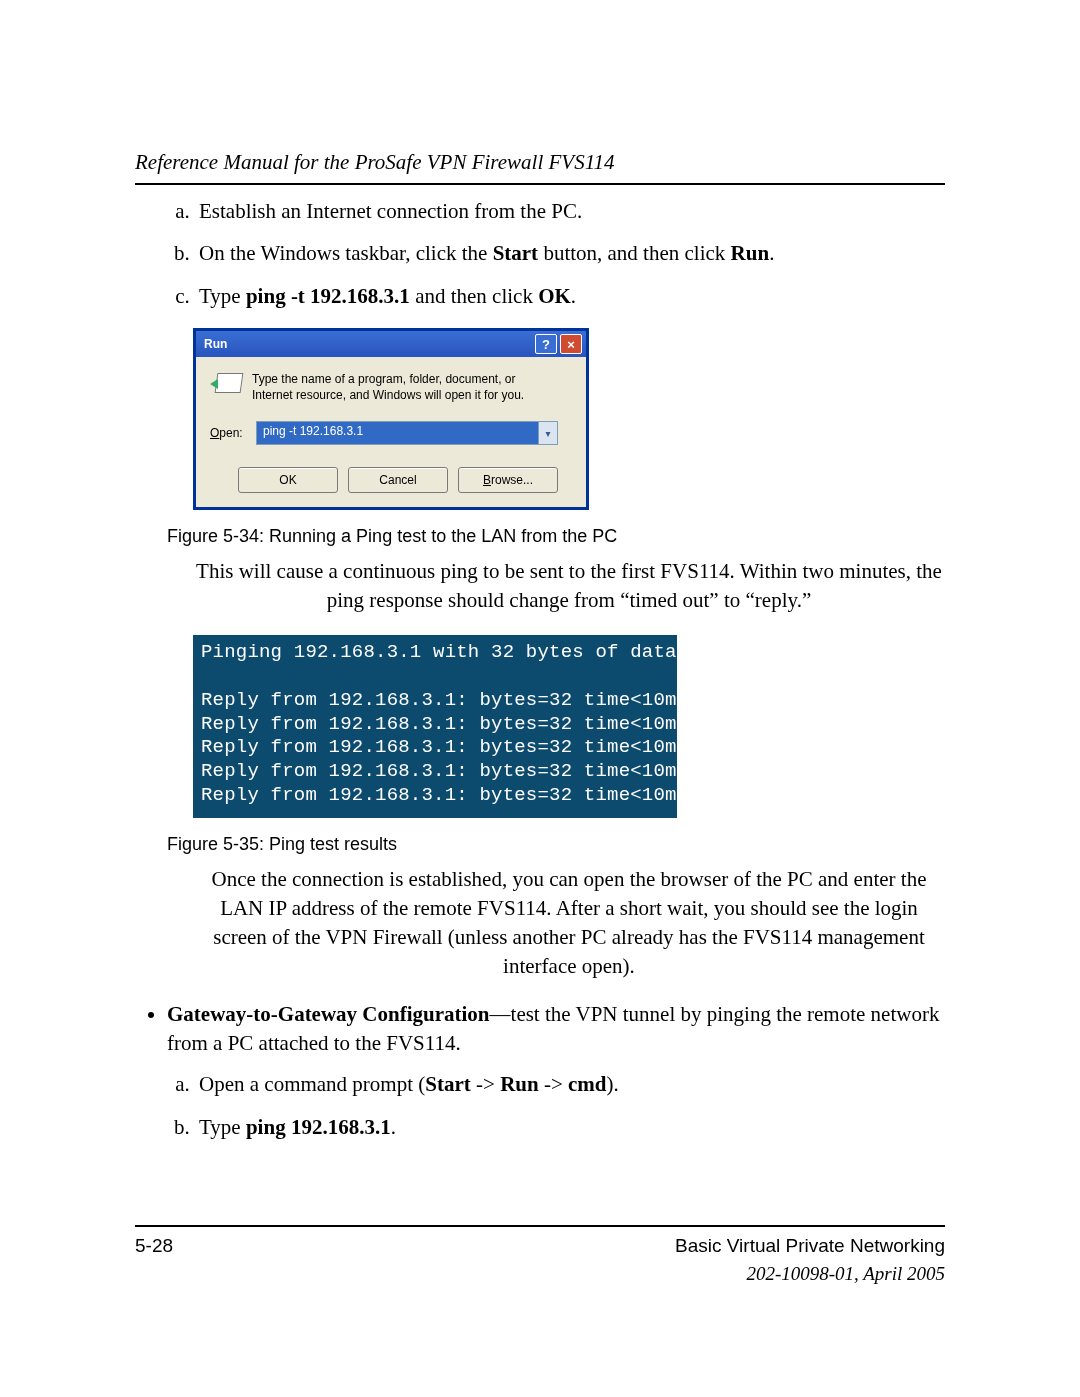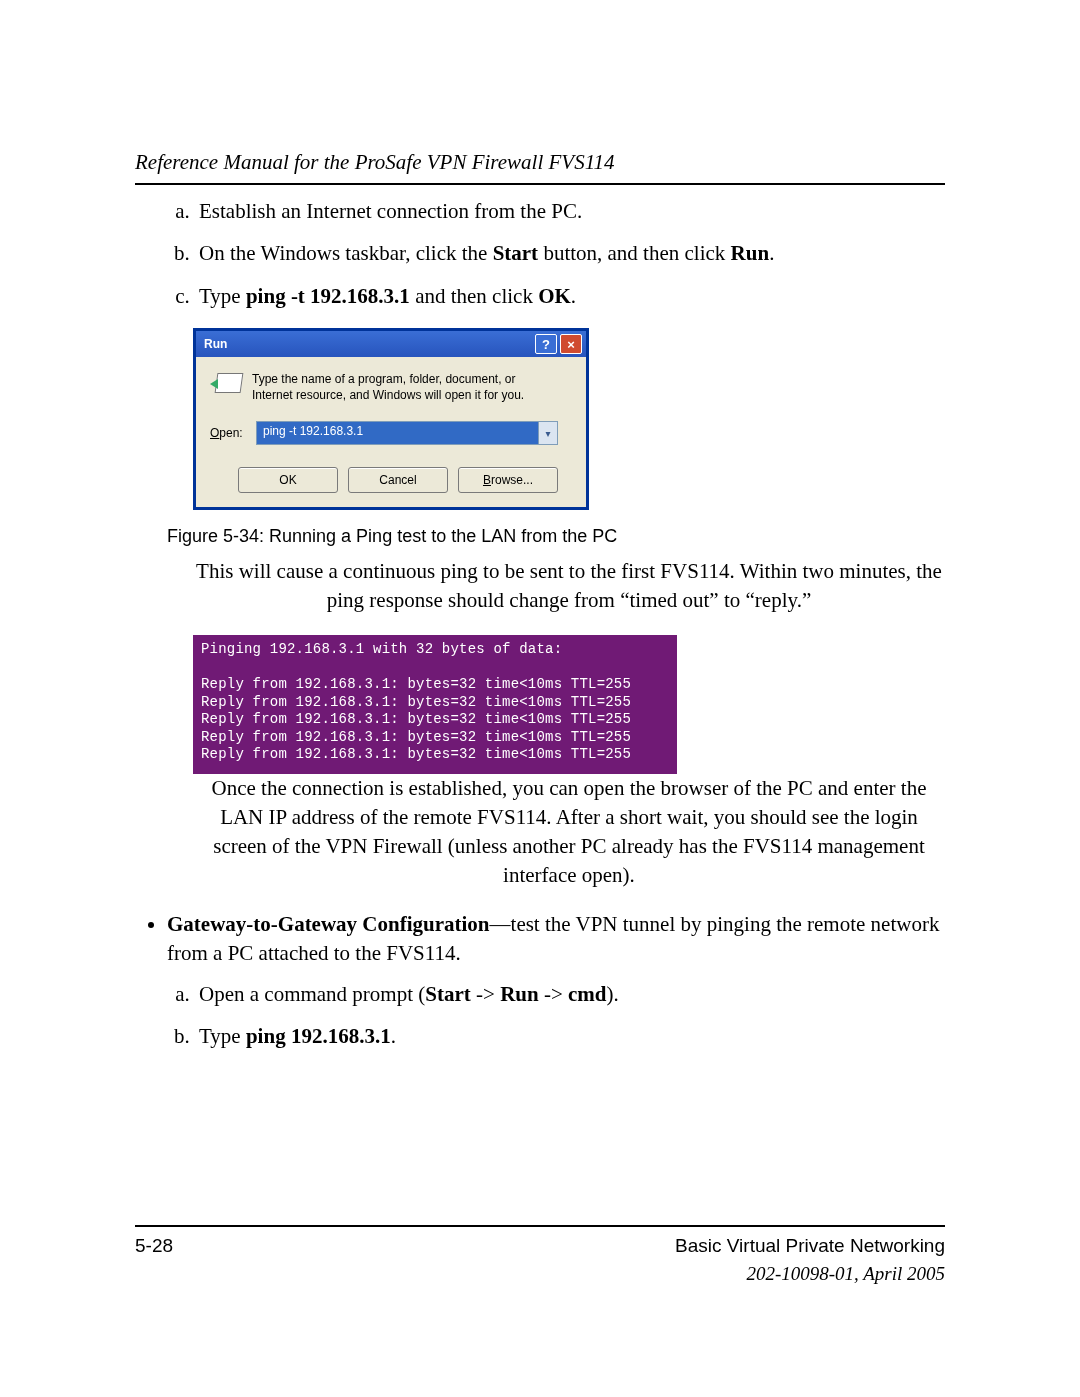--- a/index.html
+++ b/index.html
@@ -38,21 +38,21 @@
   .run-combo-input { flex: 1; background: #316ac5; color: #fff; padding: 2px 6px; font-size: 12px; border: none; }
   .run-combo-btn { width: 18px; background: #dbe5f1; border-left: 1px solid #7f9db9; display: flex; align-items: center; justify-content: center; color: #3a5b8f; font-size: 10px; }
 
   .run-buttons { display: flex; justify-content: flex-end; gap: 10px; margin-top: 22px; }
   .xp-btn { min-width: 78px; height: 24px; background: #ece9d8; border: 1px solid #7a7a7a; border-radius: 3px; font-size: 12px; padding: 0 10px; display: inline-flex; align-items: center; justify-content: center; box-shadow: inset 0 1px 0 #fff; }
 
   .caption { font-family: Arial, Helvetica, sans-serif; font-weight: normal; font-size: 18px; margin: 16px 0 10px 32px; }
 
   .para { margin: 0 0 20px 58px; line-height: 1.38; text-align: center; }
 
-  .cmd-window { width: 468px; background: #701a75; color: #fff; font-family: "Courier New", monospace; font-size: 14px; padding: 6px 8px 10px; line-height: 1.25; letter-spacing: .2px; white-space: pre; margin-left: 58px; }
+  .cmd-window { width: 468px; background: #0c4a6e; color: #fff; font-family: "Courier New", monospace; font-size: 19px; padding: 6px 8px 10px; line-height: 1.25; letter-spacing: .2px; white-space: pre; margin-left: 58px; }
 
   ul.bullet { list-style-type: disc; padding-left: 24px; margin: 0 0 10px 8px; }
   ul.bullet > li { margin-bottom: 10px; line-height: 1.38; }
 
   .footer { position: absolute; left: 135px; right: 135px; bottom: 112px; }
   .footer-rule { border-top: 2px solid #000; margin-bottom: 8px; }
   .footer-row { display: flex; justify-content: space-between; font-family: Arial, Helvetica, sans-serif; font-size: 19px; }
   .footer-doc { text-align: right; font-style: italic; font-family: "Times New Roman", serif; font-size: 19px; margin-top: 6px; }
 </style>
 </head>
@@ -114,20 +114,21 @@
 
 
   <div class="cmd-window">Pinging 192.168.3.1 with 32 bytes of data:
 
 Reply from 192.168.3.1: bytes=32 time&lt;10ms TTL=255
 Reply from 192.168.3.1: bytes=32 time&lt;10ms TTL=255
 Reply from 192.168.3.1: bytes=32 time&lt;10ms TTL=255
 Reply from 192.168.3.1: bytes=32 time&lt;10ms TTL=255
 Reply from 192.168.3.1: bytes=32 time&lt;10ms TTL=255</div>
 
+  <div class="caption">Figure 5-35:  Ping test results</div>
 
   <div class="para">Once the connection is established, you can open the browser of the PC and enter the LAN IP address of the remote FVS114. After a short wait, you should see the login screen of the VPN Firewall (unless another PC already has the FVS114 management interface open).</div>
 
   <ul class="bullet">
     <li>
       <span class="bold">Gateway-to-Gateway Configuration</span><span>—test the VPN tunnel by pinging the remote network from a PC attached to the FVS114.</span>
       <ol class="alpha" style="margin-top:12px">
         <li>
           <span>Open a command prompt (</span><span class="bold">Start</span><span> -&gt; </span><span class="bold">Run</span><span> -&gt; </span><span class="bold">cmd</span><span>).</span>
         </li>

